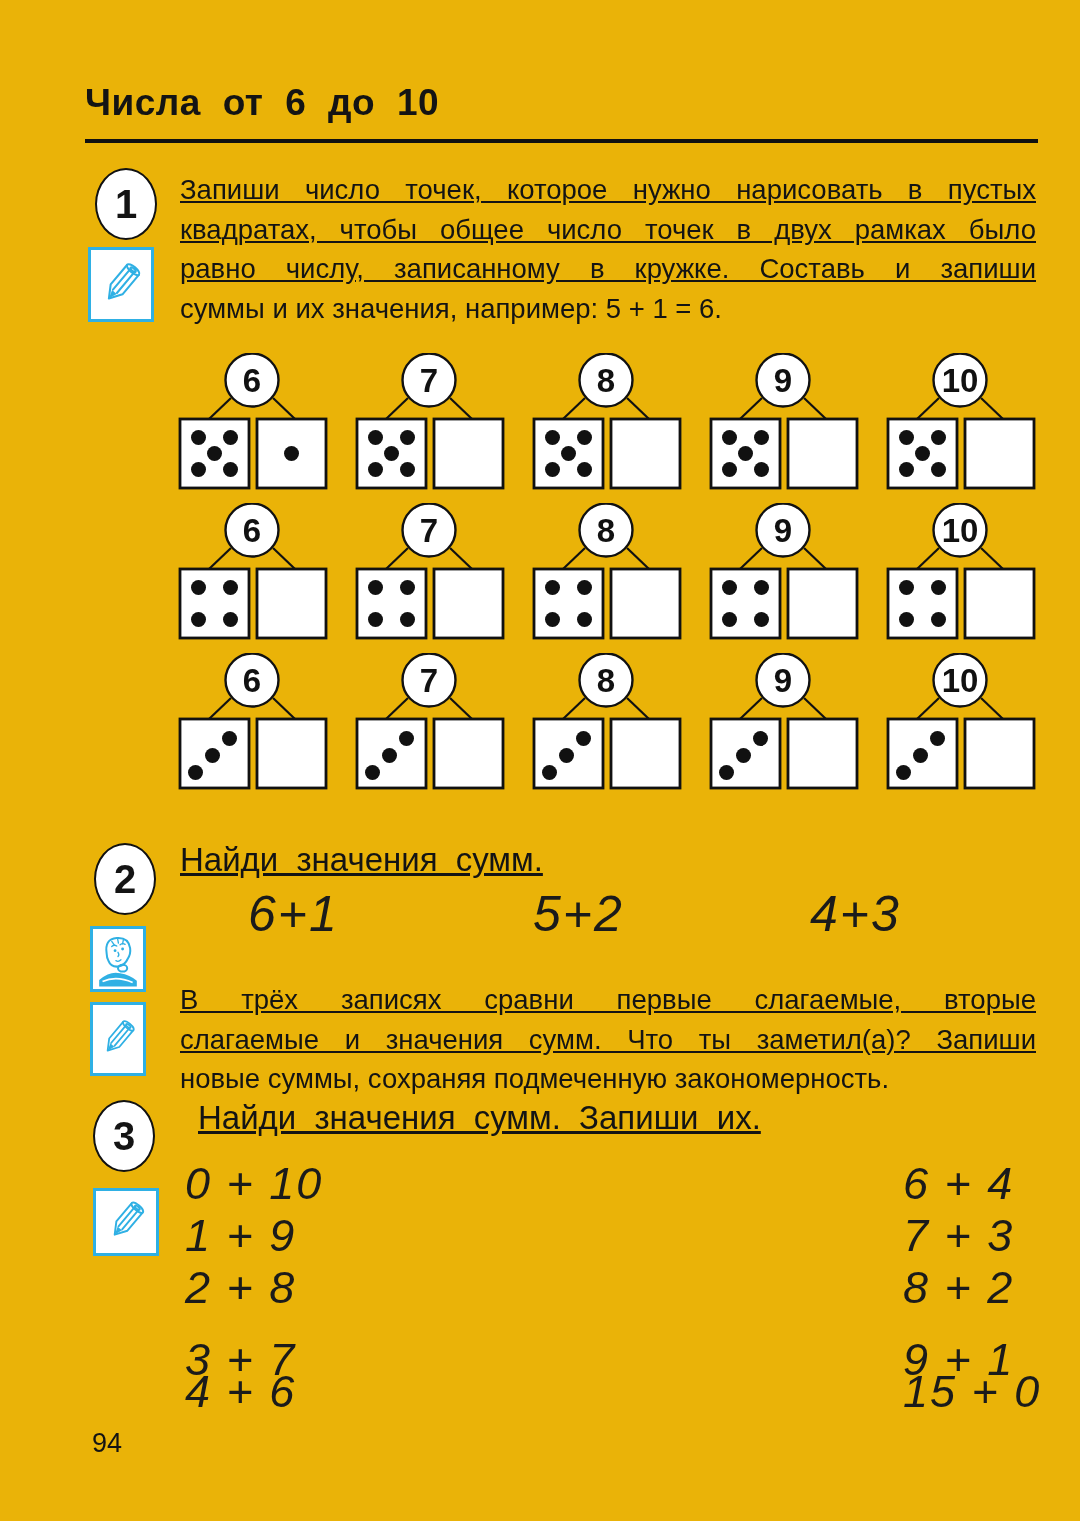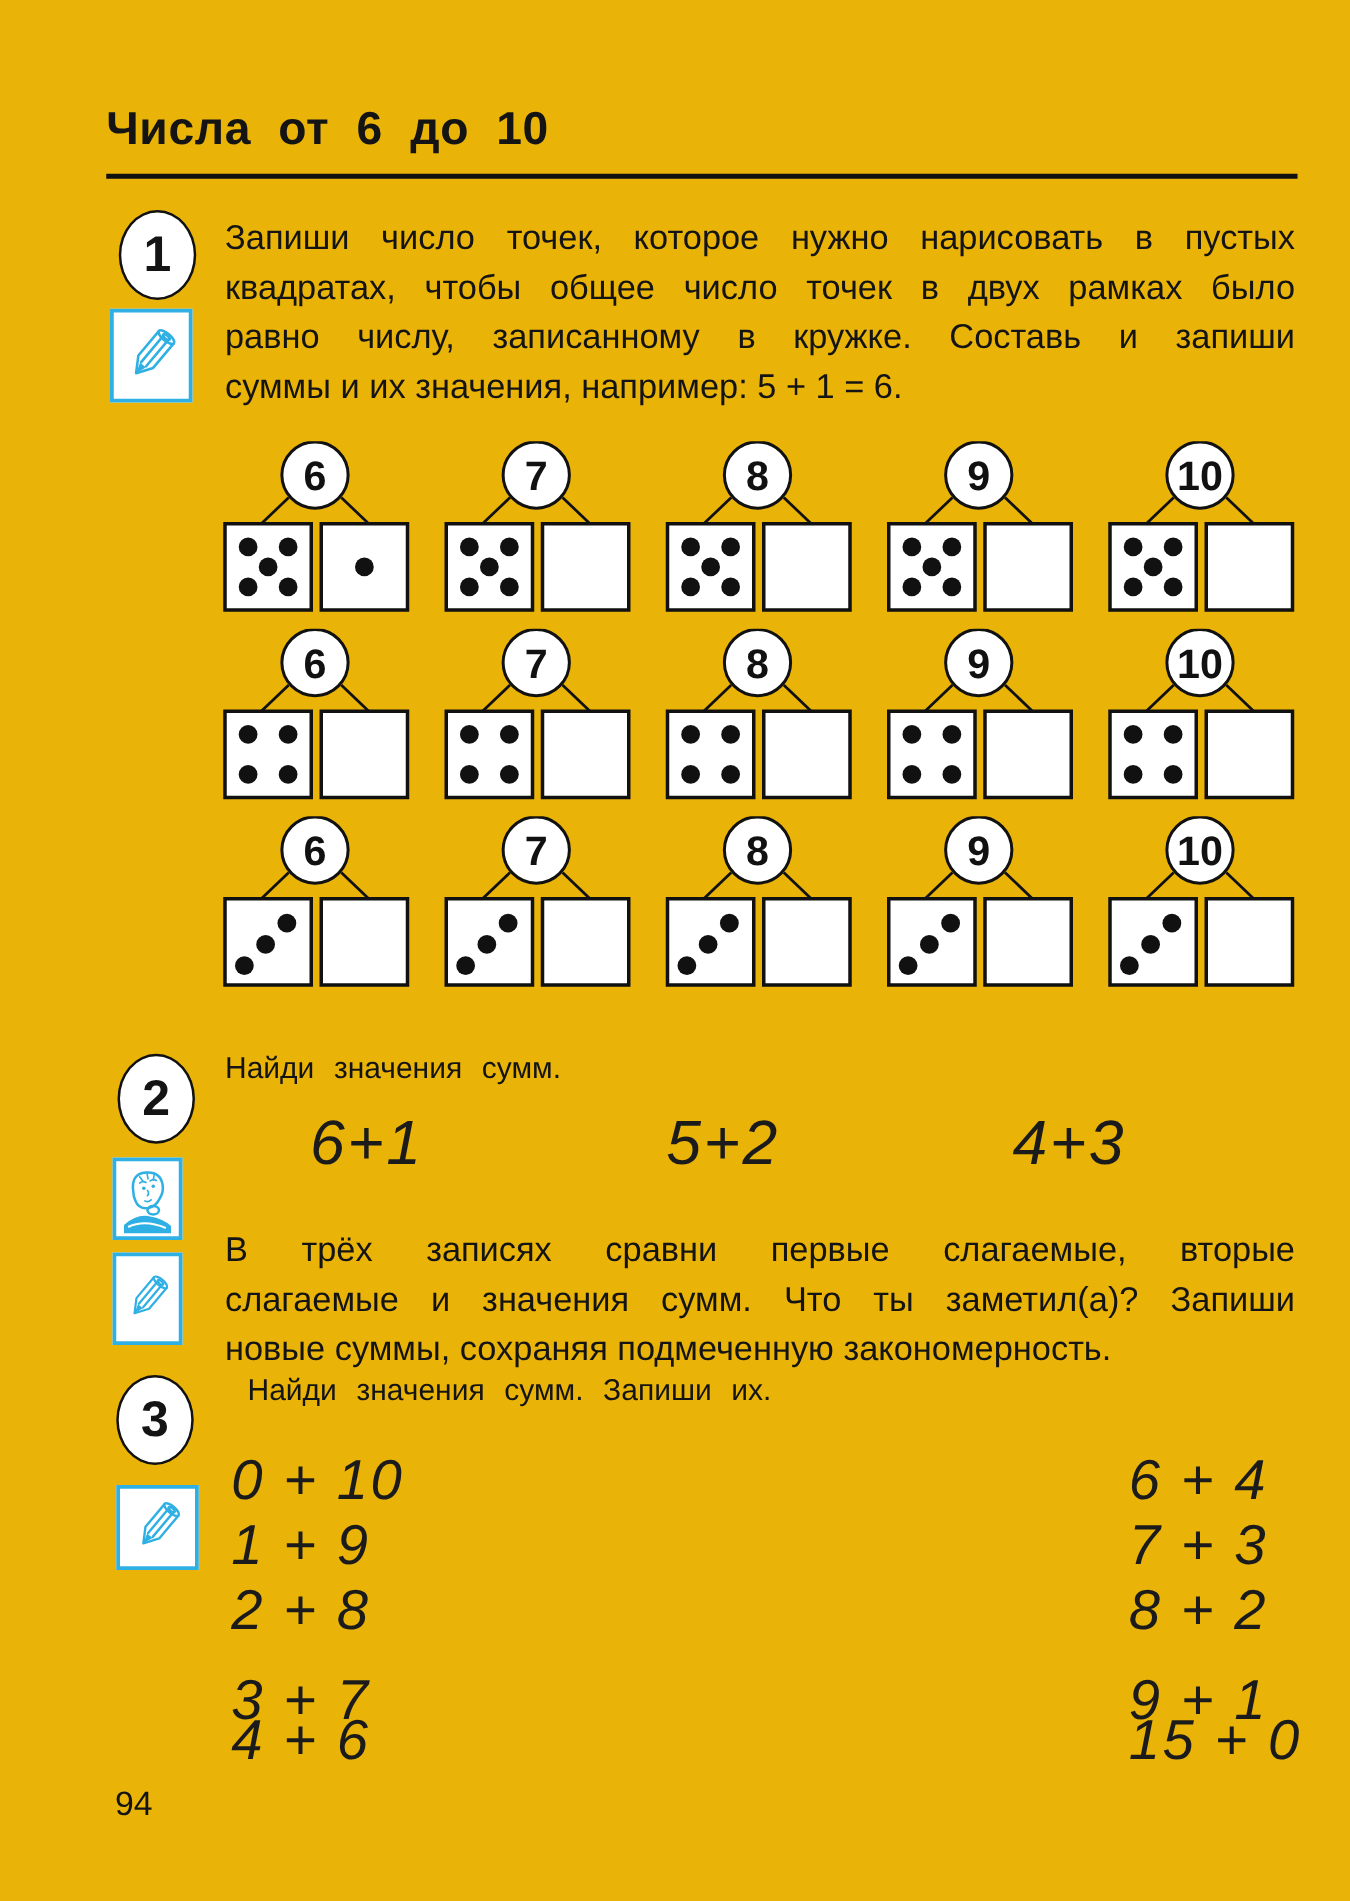--- a/index.html
+++ b/index.html
@@ -29,24 +29,24 @@
     display:flex; align-items:center; justify-content:center; box-sizing:border-box;
   }
   #pencil1 { left:88px;  top:247px;  width:66px; height:75px; }
   #face2   { left:90px;  top:926px;  width:56px; height:66px; }
   #pencil2 { left:90px;  top:1002px; width:56px; height:74px; }
   #pencil3 { left:93px;  top:1188px; width:66px; height:68px; }
 
   .para { position:absolute; left:180px; width:856px; font-size:27.5px; line-height:39.5px; }
   #para1 { top:170px; }
   #para2 { top:980px; }
-  .jline { text-align:justify; text-align-last:justify; }
+  .jline { text-align:justify; text-align-last:justify;text-decoration:underline; }
   .lline { text-align:left; }
 
-  .heading { position:absolute; left:180px; font-size:24px; word-spacing:9px; }
+  .heading { position:absolute; left:180px; font-size:33px; word-spacing:9px;text-decoration:underline; }
   #heading2 { top:841px; }
   #heading3 { top:1099px;margin-left:18px; }
 
   #bond-grid { position:absolute; left:178px; top:353px; width:858px; }
   .bond-row { display:flex; justify-content:space-between; height:140px; margin-bottom:10px; }
   .bond-line   { stroke:#111; stroke-width:2.2; }
   .bond-circle { fill:#fff; stroke:#111; stroke-width:2.4; }
   .bond-box    { fill:#fff; stroke:#111; stroke-width:2.8; }
   .bond-dot    { fill:#111; }
   .bond-num    { font-family:"Liberation Sans",sans-serif; font-size:33px; font-weight:bold;

